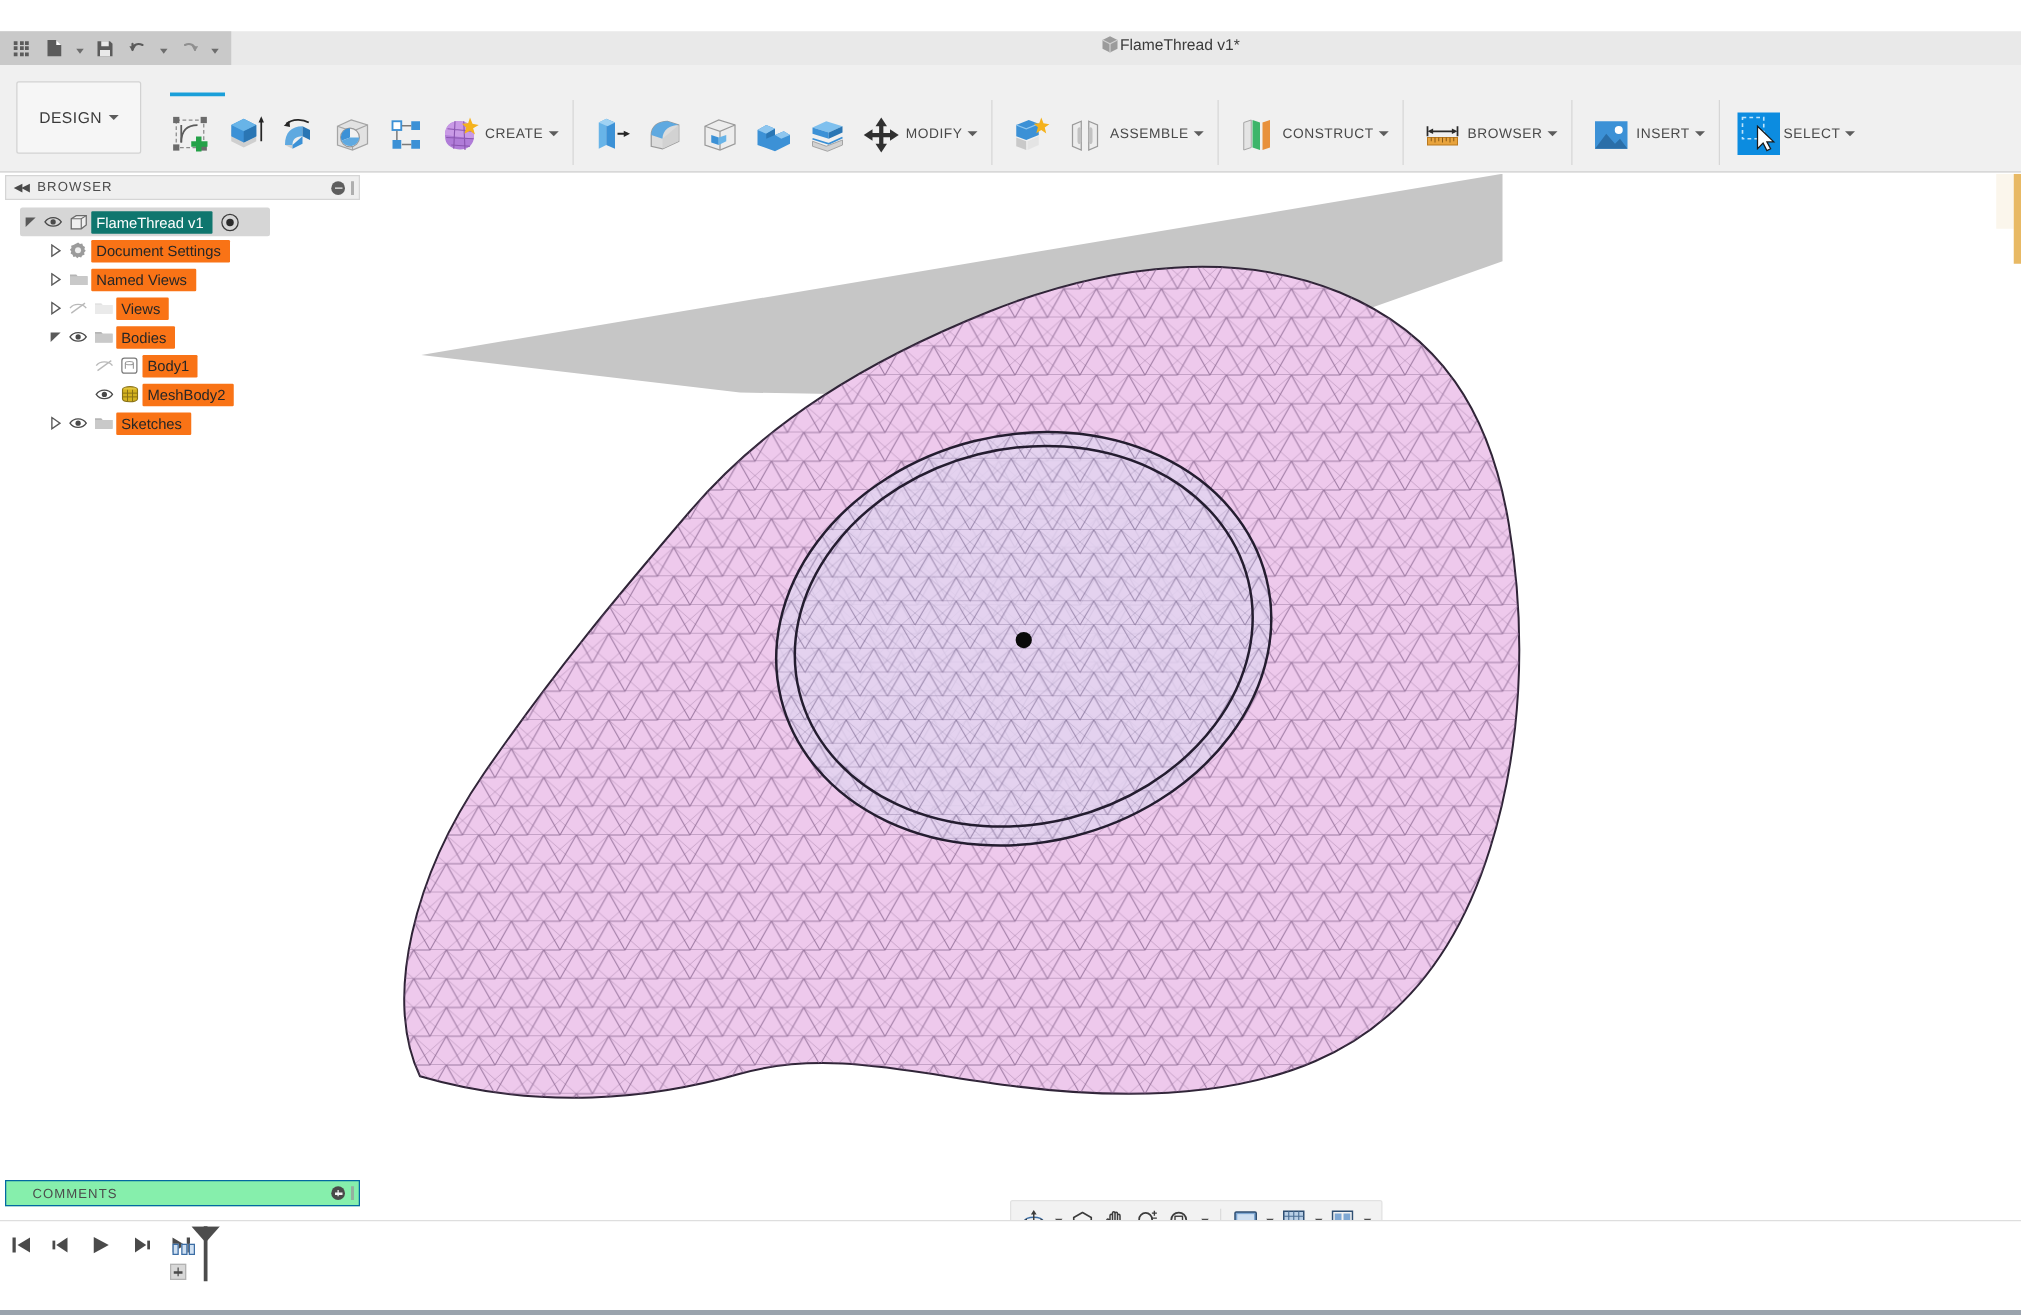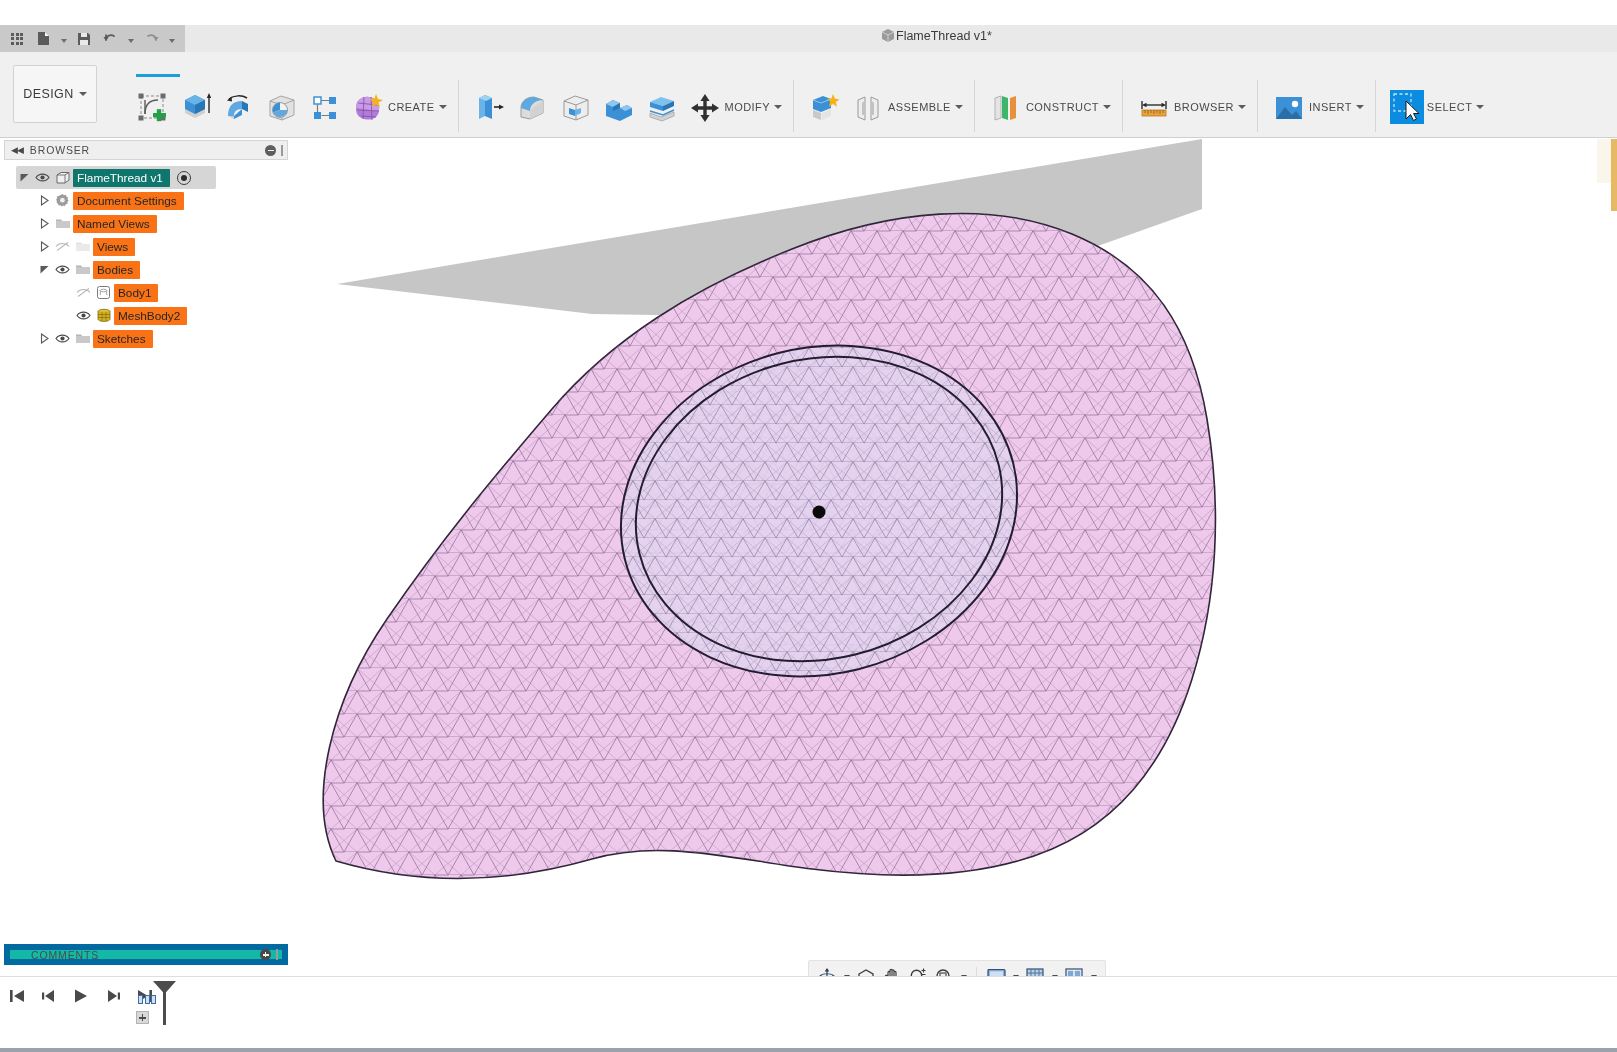--- a/index.html
+++ b/index.html
@@ -44,21 +44,21 @@
     position:absolute; left:880px; top:28px; display:flex; align-items:center; gap:0;
   }
   .doc-tab-label{ font-size:12.5px; color:#3b3b3b;}
 
   
   .ribbon {
     position:absolute; left:0; top:52px; width:1617px; height:86px;
     background:#f0f0f0; border-bottom:1px solid #cfcfcf;
   }
   .design-btn{
-    position:absolute; left:13px; top:13px; width:84px; height:58px;
+    position:absolute; left:13px; top:13px; width:100px; height:58px;
     border:1px solid #d2d2d2; background:#f6f6f6; border-radius:2px;
     display:flex; align-items:center; justify-content:center; gap:5px;
     font-size:12.5px; color:#3a3a3a; letter-spacing:.4px; cursor:default;
   }
   .caret-dn { width:0;height:0;border-left:4px solid transparent;border-right:4px solid transparent;border-top:4.5px solid #5c5c5c;display:inline-block;}
 
   .tabstrip{ position:absolute; left:128px; top:1px; height:22px; display:flex; align-items:flex-start;}
   .rtab{ font-size:12.2px; color:#4c4c4c; padding:4px 19px 0 19px; letter-spacing:.5px; cursor:default; white-space:nowrap;}
   .rtab.active{ color:#1a9fd9; }
 
@@ -105,21 +105,21 @@
     display:flex; align-items:center; padding:0 6px; gap:2px;
   }
   .vt{ width:24px;height:25px; display:flex;align-items:center;justify-content:center;cursor:default;}
   .vtcaret{ width:11px;height:25px;display:flex;align-items:center;justify-content:center;}
   .vtcaret i{width:0;height:0;border-left:3.5px solid transparent;border-right:3.5px solid transparent;border-top:4px solid #4c4c4c;display:block;}
   .vtsep{ width:1px;height:19px;background:#dcdcdc;margin:0 5px;}
 
   
   .comments{
     position:absolute; left:4px; top:944px; width:284px; height:21px;
-    background:#14b8a6; border:6px solid #0369a1; display:flex; align-items:center;
+    background:#86efac; border:1px solid #0369a1; display:flex; align-items:center;
   }
   .comments-title{ font-size:10.5px; color:#4b4b4b; letter-spacing:.85px; padding-left:21px;}
   .plus-dot{ margin-left:auto; margin-right:5px; width:11px;height:11px;border-radius:50%;background:#4a4a4a;position:relative;}
   .plus-dot::after{content:"";position:absolute;left:2.5px;top:5px;width:6px;height:1.5px;background:#f2f2f2;}
   .plus-dot::before{content:"";position:absolute;left:4.75px;top:2.75px;width:1.5px;height:5.5px;background:#f2f2f2;}
 
   
   .timeline{
     position:absolute; left:0; top:976px; width:1617px; height:76px;
     background:#ffffff; border-top:1px solid #dedede;

